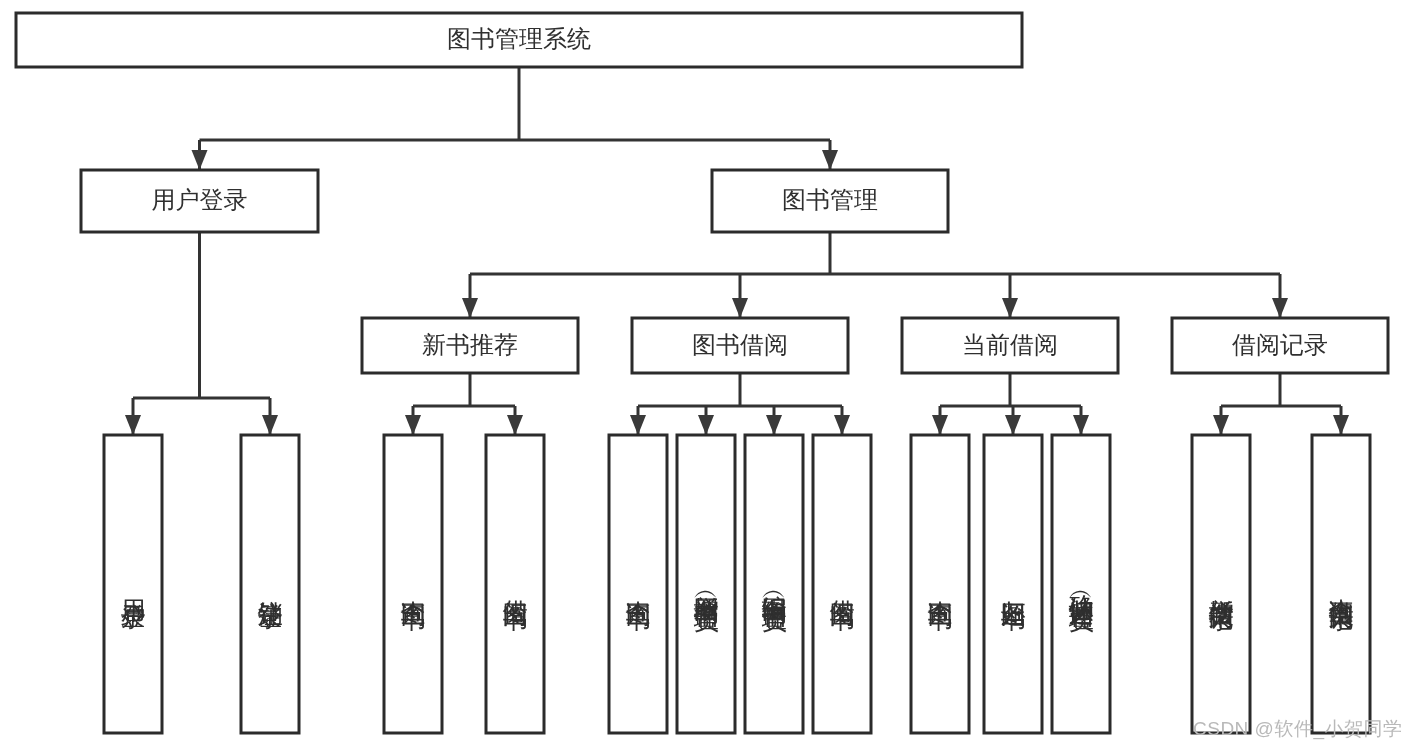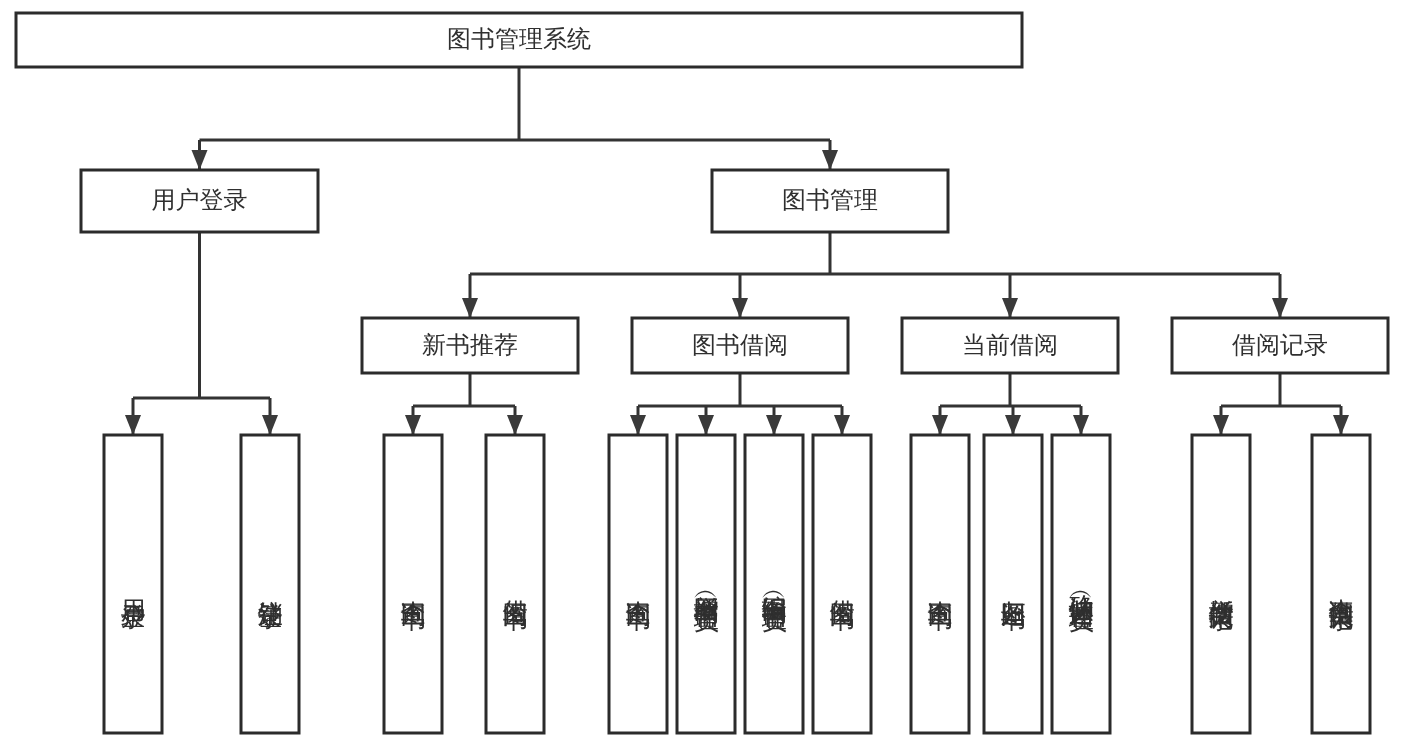--- a/index.html
+++ b/index.html
@@ -211,14 +211,15 @@
         <span class="leaf-label-text">确认归还（管理员）</span>
       </div>
       <div class="leaf-label-box" style="left: 1192px; top: 435px; width: 58px; height: 298px;">
         <span class="leaf-label-text">新增借阅记录</span>
       </div>
       <div class="leaf-label-box" style="left: 1312px; top: 435px; width: 58px; height: 298px;">
         <span class="leaf-label-text">查询借阅记录</span>
       </div>
     </div>
 
+  <div class="watermark" style="left: 1193px; top: 716px; color: rgb(185, 185, 185);">CSDN @软件_小贺同学</div>
 
 </div>
 
 </body></html>

